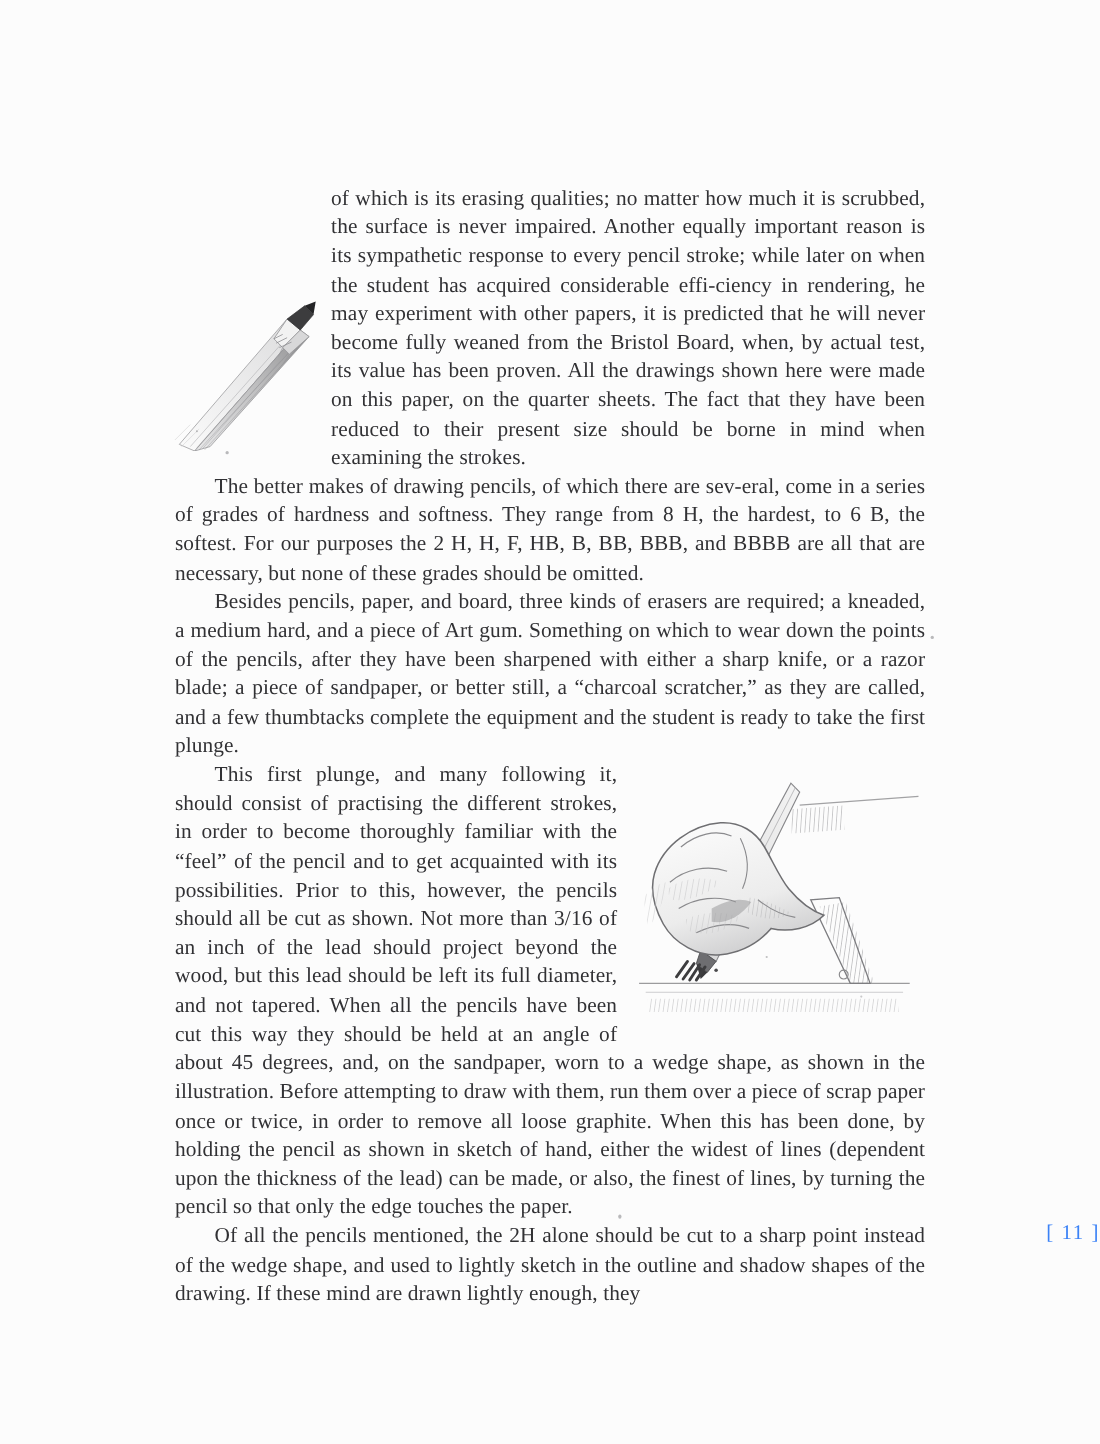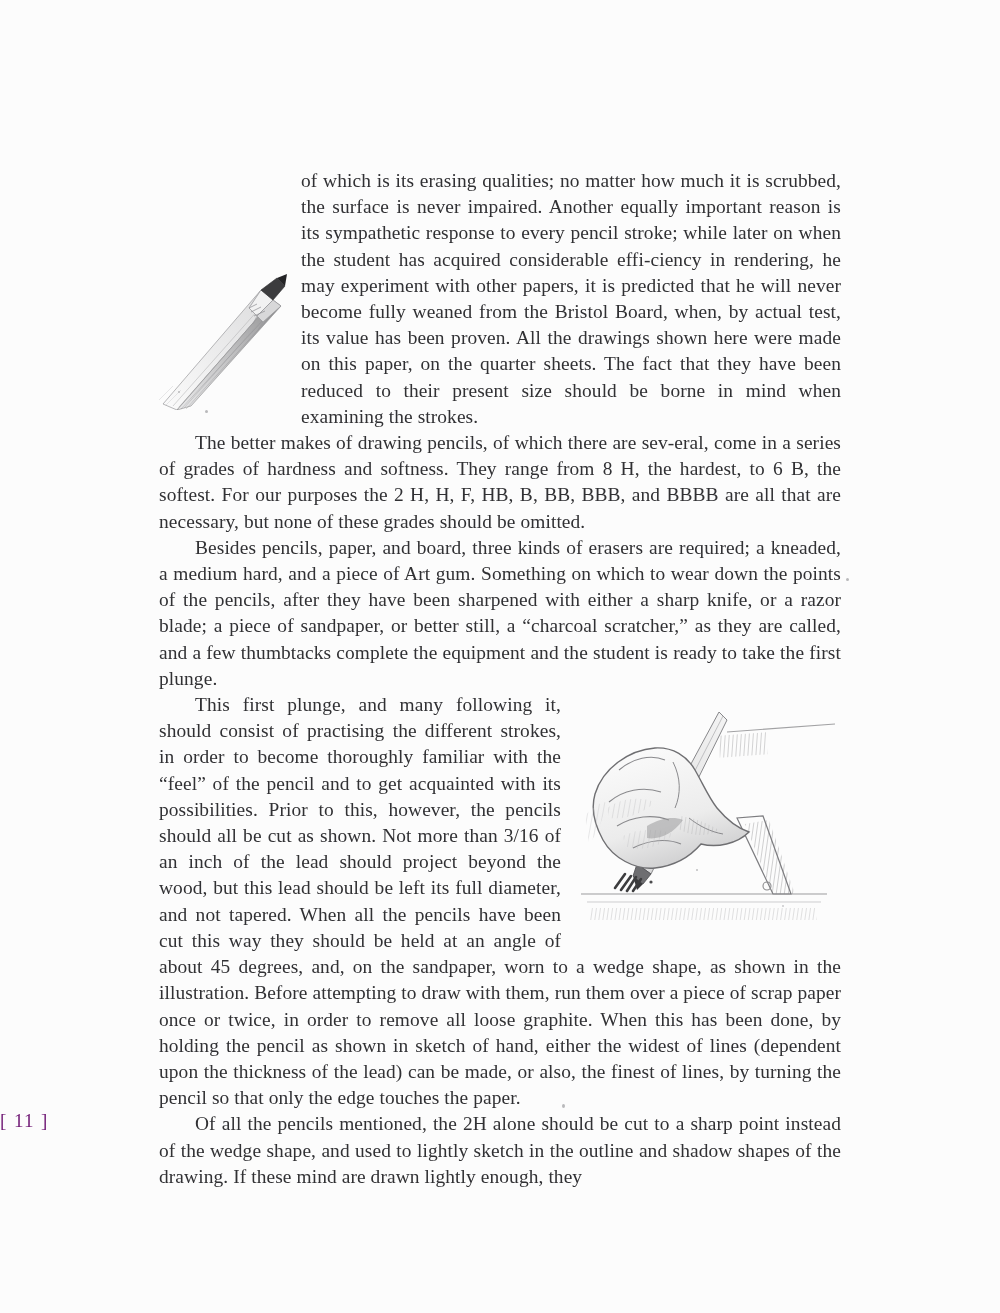--- a/index.html
+++ b/index.html
@@ -54,23 +54,23 @@
   
   .illus { display: block; }
   .illus svg { display: block; }
 
   
   .folio {
     position: absolute;
     left: 0;
     top: 1110px;
     width: 1000px;
-    text-align: left;
+    text-align: right;
     font-size: 19px;
-    color: #701a75;
+    color: #3b82f6;
     letter-spacing: 1.4px;
   }
   .speck {
     position: absolute;
     background: #b9b9bb;
     border-radius: 50%;
   }
 </style>
 </head>
 <body>

